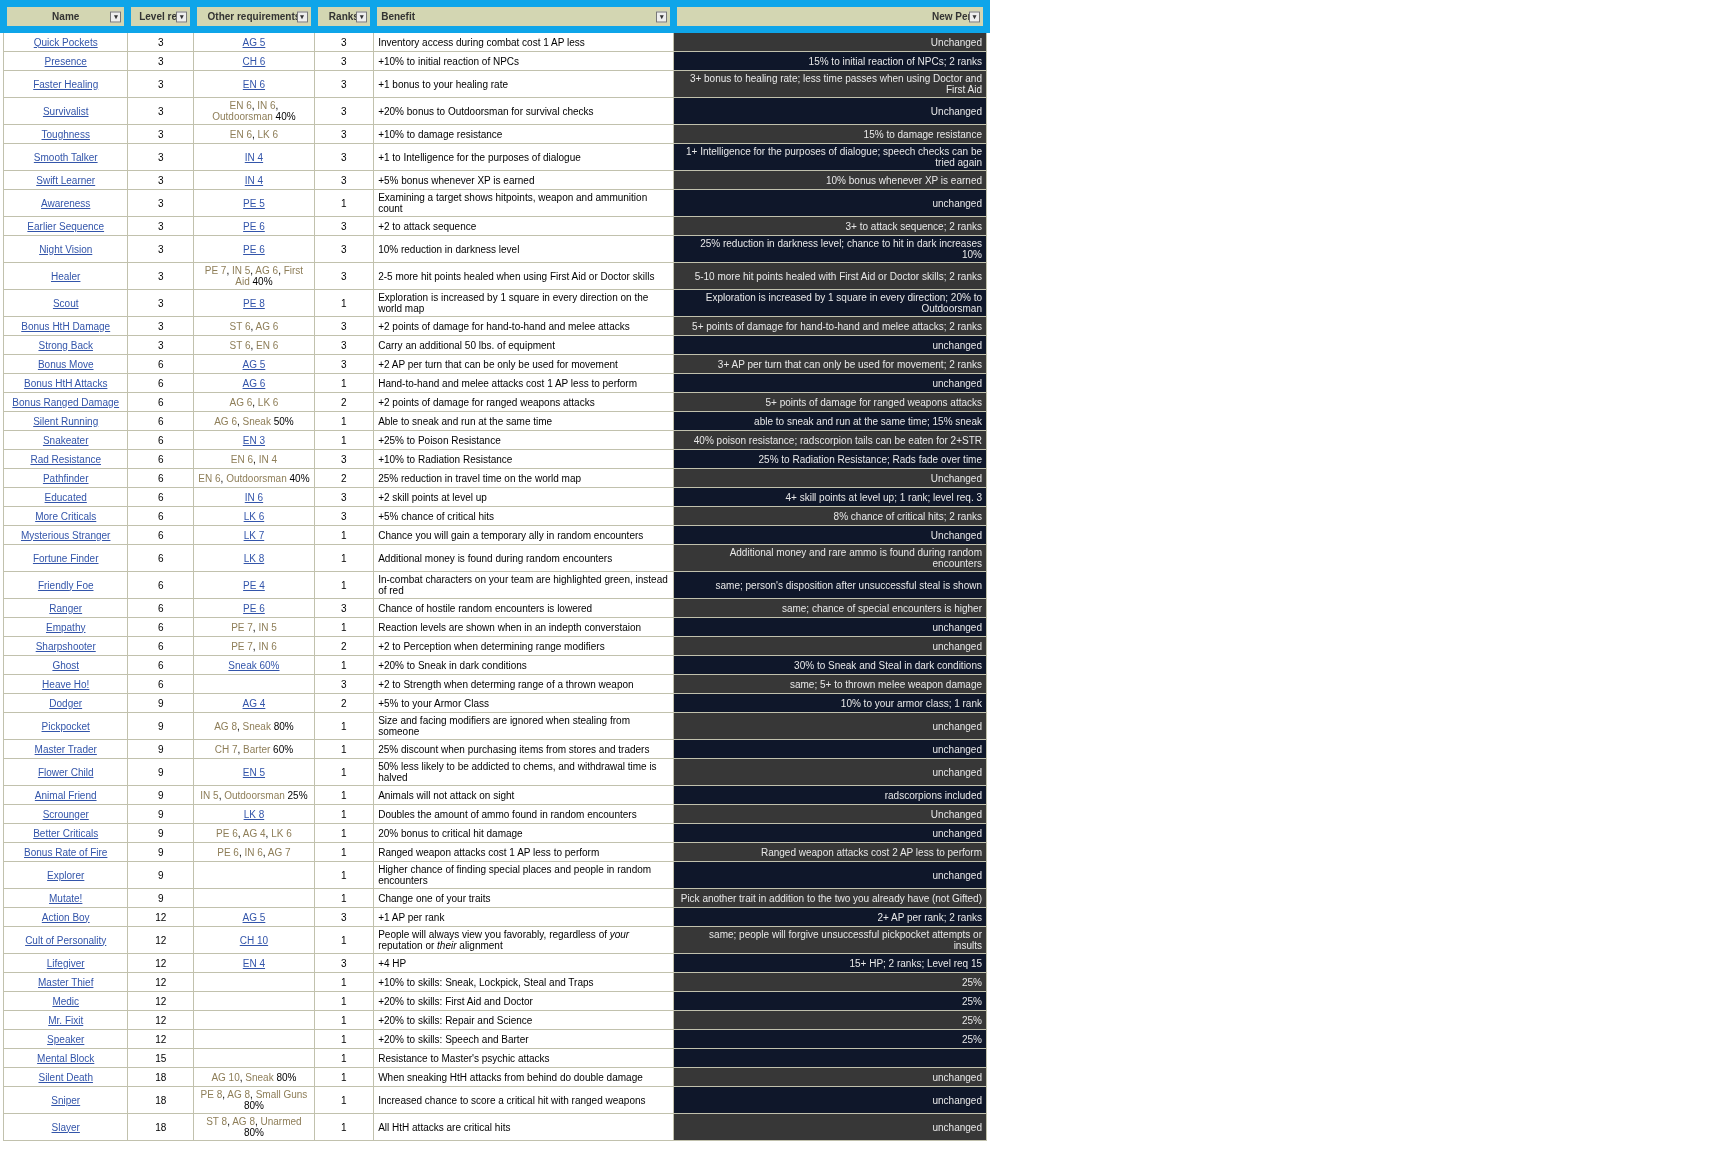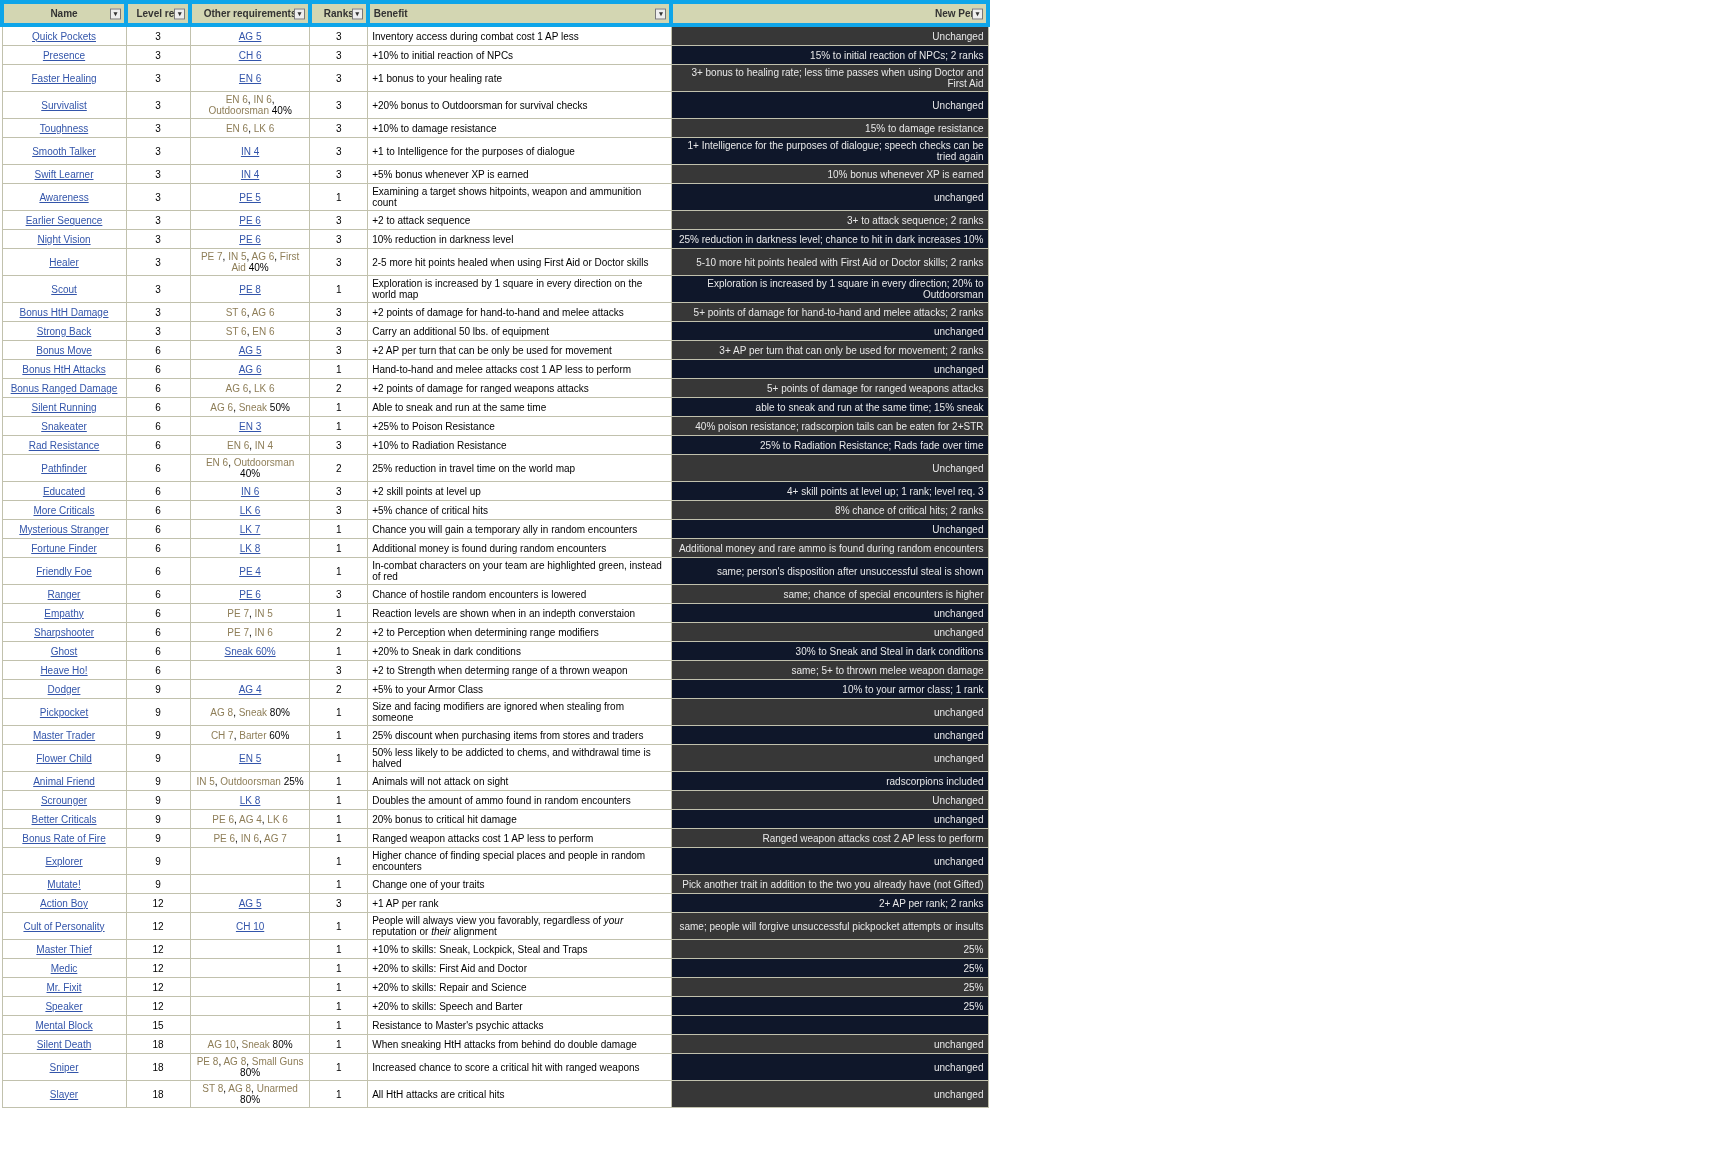--- a/index.html
+++ b/index.html
@@ -1,17 +1,17 @@
 <!DOCTYPE html>
 <html><head>
 <meta charset="utf-8">
 <style>
   body { margin:0; font-family:Verdana,Geneva,sans-serif; font-size:10px; background:#fff; }
   table { border-collapse:collapse; width:990px; }
-  th { background:#d3d6b2; color:#333; font-weight:bold; font-size:10px; padding:4px 6px; border:4px solid #0ea5e9; position:relative; text-align:center; }
+  th { background:#d3d6b2; color:#333; font-weight:bold; font-size:10px; padding:4px 6px; border:7px solid #0ea5e9; position:relative; text-align:center; }
   td { border:1px solid #c1c1ad; padding:2px 4px; font-size:10px; height:14px; vertical-align:middle; }
   .c-name { width:100px; text-align:center; }
   .c-level { width:44px; text-align:center; }
   .c-req { width:96px; text-align:center;margin-top:48px; }
   .c-ranks { width:38px; text-align:center; }
   .c-ben { width:270px; text-align:left; padding-left:4px; }
   .c-perk { width:280px; text-align:right; color:#e8e8e8; }
   .lnk { color:#3355aa; text-decoration:underline; }
   .plain { color:#8e7e58; }
   .dark1 .c-perk { background:#373737; }
@@ -371,20 +371,28 @@
         <td class="c-perk">2+ AP per rank; 2 ranks</td>
       </tr>
       <tr class="dark1">
         <td class="c-name"><a class="lnk" href="#">Cult of Personality</a></td>
         <td class="c-level">12</td>
         <td class="c-req"><a class="lnk" href="#">CH 10</a></td>
         <td class="c-ranks">1</td>
         <td class="c-ben">People will always view you favorably, regardless of <i>your</i> reputation or <i>their</i> alignment</td>
         <td class="c-perk">same; people will forgive unsuccessful pickpocket attempts or insults</td>
       </tr>
+      <tr class="dark2">
+        <td class="c-name"><a class="lnk" href="#">Lifegiver</a></td>
+        <td class="c-level">12</td>
+        <td class="c-req"><a class="lnk" href="#">EN 4</a></td>
+        <td class="c-ranks">3</td>
+        <td class="c-ben">+4 HP</td>
+        <td class="c-perk">15+ HP; 2 ranks; Level req 15</td>
+      </tr>
       <tr class="dark1">
         <td class="c-name"><a class="lnk" href="#">Master Thief</a></td>
         <td class="c-level">12</td>
         <td class="c-req"></td>
         <td class="c-ranks">1</td>
         <td class="c-ben">+10% to skills: Sneak, Lockpick, Steal and Traps</td>
         <td class="c-perk">25%</td>
       </tr>
       <tr class="dark2">
         <td class="c-name"><a class="lnk" href="#">Medic</a></td>

